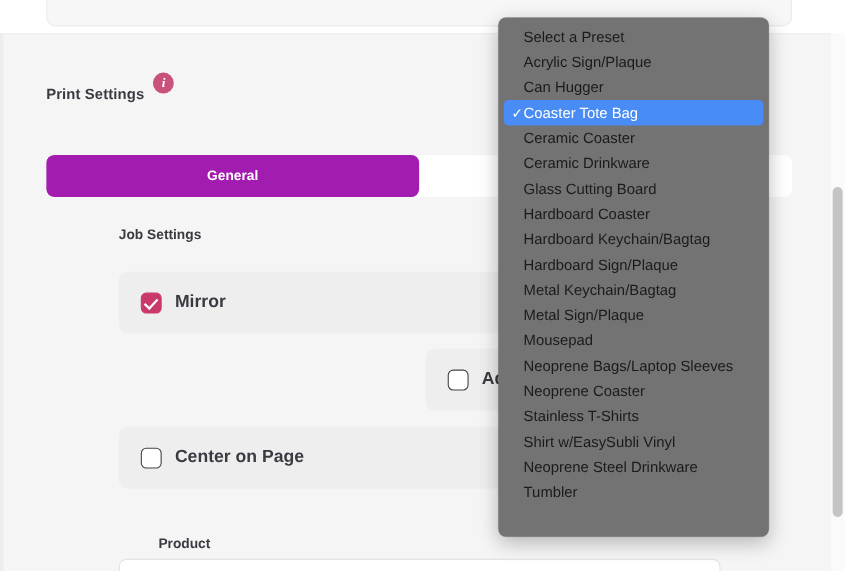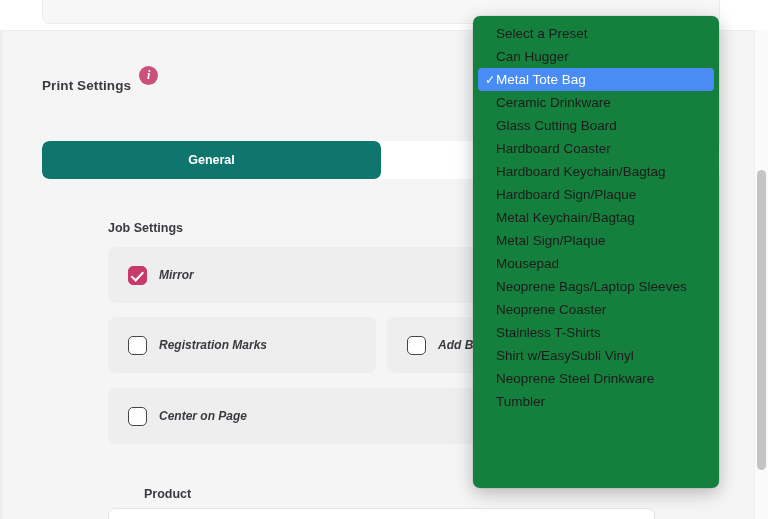--- a/index.html
+++ b/index.html
@@ -106,33 +106,33 @@
     display: flex;
     align-items: center;
     justify-content: center;
     font-size: 12.5px;
     font-weight: bold;
     color: #55555c;
     border-radius: 7px;
   }
 
   .tab.active {
-    background: #0f766e;
+    background: #a21caf;
     color: #ffffff;
   }
 
   
   .sub-head {
     position: absolute;
     font-size: 12.5px;
     font-weight: bold;
     color: #3a3a41;
   }
 
-  #job-settings-head { left: 108px; top: 221px; text-align: center; }
+  #job-settings-head { left: 108px; top: 206px; text-align: center; }
   #product-head      { left: 108px; top: 487px; padding-left: 36px; }
 
   .row {
     position: absolute;
     background: #eeeeef;
     border-radius: 8px;
     display: flex;
     align-items: center;
   }
 
@@ -173,47 +173,46 @@
     left: 5.2px;
     top: 2.2px;
     width: 5px;
     height: 9.5px;
     border: solid #ffffff;
     border-width: 0 2.1px 2.1px 0;
     transform: rotate(43deg);
   }
 
   .cb-label {
-    font-size: 12px;
+    font-size: 16px;
     font-weight: bold;
     color: #3a3a41;
     white-space: nowrap;
-    font-style: italic;
   }
 
   
   .product-input {
     position: absolute;
     left: 108px;
     top: 508px;
     width: 547px;
     height: 40px;
     background: #ffffff;
     border: 1px solid #e3e3e5;
     border-radius: 7px;
   }
 
   
   .dropdown {
     position: absolute;
-    left: 473px;
+    left: 453px;
     top: 16px;
     width: 246px;
     height: 472px;
-    background: #15803d;
+    background: #737373;
     border-radius: 7px;
     box-shadow: 0 5px 18px rgba(0,0,0,0.26), 0 0 0 0.5px rgba(0,0,0,0.10);
     padding: 6px 0 6px 0;
     overflow: hidden;
   }
 
   .dd-item {
     height: 23px;
     display: flex;
     align-items: center;
@@ -294,26 +293,20 @@
 
   <div class="sub-head" id="job-settings-head">Job Settings</div>
 
   <div class="row row-full" id="row-mirror">
     <div class="cb-wrap">
       <span class="checkbox checked"></span>
       <span class="cb-label">Mirror</span>
     </div>
   </div>
 
-  <div class="row row-left" id="row-regmarks">
-    <div class="cb-wrap">
-      <span class="checkbox"></span>
-      <span class="cb-label">Registration Marks</span>
-    </div>
-  </div>
 
   <div class="row row-right" id="row-addbleed">
     <div class="cb-wrap">
       <span class="checkbox"></span>
       <span class="cb-label">Add Ble</span>
     </div>
   </div>
 
   <div class="row row-full" id="row-center">
     <div class="cb-wrap">
@@ -323,25 +316,31 @@
   </div>
 
   <div class="sub-head" id="product-head">Product</div>
   <div class="product-input"></div>
 
   <div class="dropdown" id="preset-dropdown">
       <div class="dd-item">
         <span>Select a Preset</span>
       </div>
       <div class="dd-item">
+        <span>Acrylic Sign/Plaque</span>
+      </div>
+      <div class="dd-item">
         <span>Can Hugger</span>
       </div>
       <div class="dd-item selected">
         <span class="dd-check">✓</span>
-        <span>Metal Tote Bag</span>
+        <span>Coaster Tote Bag</span>
+      </div>
+      <div class="dd-item">
+        <span>Ceramic Coaster</span>
       </div>
       <div class="dd-item">
         <span>Ceramic Drinkware</span>
       </div>
       <div class="dd-item">
         <span>Glass Cutting Board</span>
       </div>
       <div class="dd-item">
         <span>Hardboard Coaster</span>
       </div>

